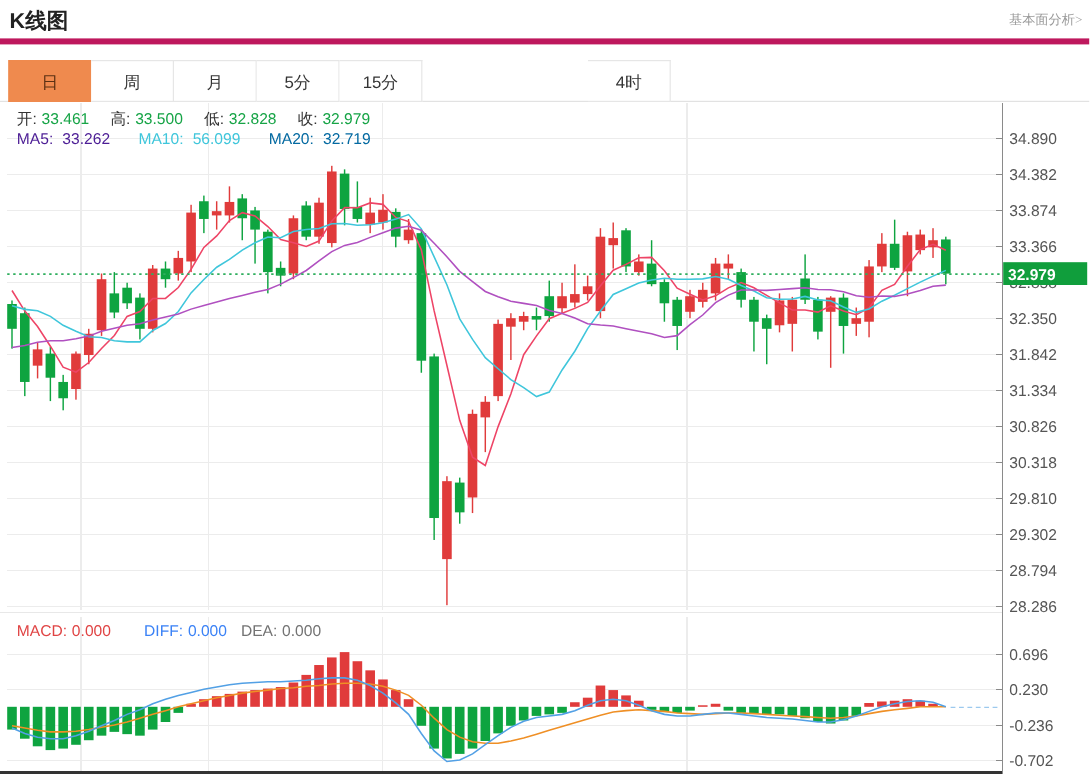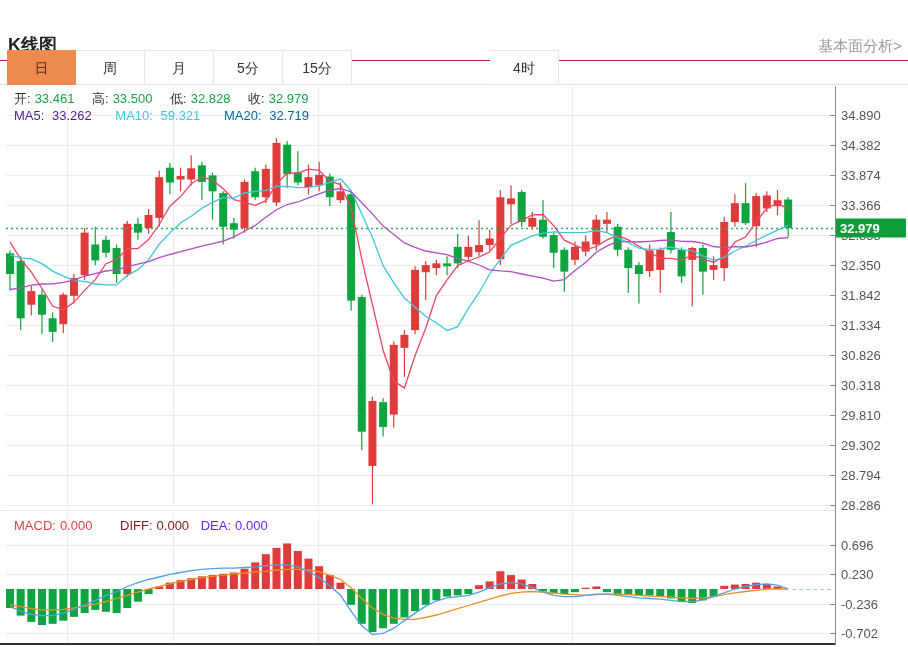--- a/index.html
+++ b/index.html
@@ -1,19 +1,19 @@
 <!DOCTYPE html>
 <html><head>
 <meta charset="utf-8">
 <style>
   html,body{margin:0;padding:0;background:#fff;}
   .page{position:relative;width:908px;height:647px;font-family:"Liberation Sans",sans-serif;background:#fff;overflow:hidden;}
-  .header{position:absolute;left:0;top:0;width:908px;height:32px;border-bottom:1px solid #be185d;margin-top:28px;}
+  .header{position:absolute;left:0;top:0;width:908px;height:32px;border-bottom:5px solid #be185d;}
   .title{position:absolute;left:8px;top:5px;font-size:18px;font-weight:bold;color:#222;}
-  .fund-link{position:absolute;right:6px;top:9px;font-size:15px;color:#999;text-decoration:none;cursor:pointer;}
+  .fund-link{position:absolute;right:6px;top:9px;font-size:11px;color:#999;text-decoration:none;cursor:pointer;font-family:Liberation Serif, serif;}
   .tabbar{position:absolute;left:0px;top:50px;width:908px;height:35px;border-bottom:1px solid #e2e2e2;box-sizing:border-box;}
   .tab{position:absolute;top:0;height:35px;line-height:35px;width:69px;text-align:center;font-size:14px;color:#333;
        border:1px solid #e6e6e6;border-left:none;box-sizing:border-box;background:#fff;cursor:pointer;}
   .tab.first{border-left:1px solid #e6e6e6;}
   .tab.active{background:#ef8a4e;border-color:#ef8a4e;color:#5b3013;}
   .legend-row{position:absolute;font-size:13px;white-space:nowrap;z-index:5;text-align:right;}
   .legend-row span{margin-right:4px;}
   .lab{color:#333;}
   .grn{color:#16a446;}
   #chart-svg{position:absolute;left:0;top:0;z-index:1;}
@@ -351,27 +351,27 @@
     <span class="lab">开:</span><span class="grn" style="margin-right:14px;">33.461</span>
     <span class="lab">高:</span><span class="grn" style="margin-right:14px;">33.500</span>
     <span class="lab">低:</span><span class="grn" style="margin-right:14px;">32.828</span>
     <span class="lab">收:</span><span class="grn">32.979</span>
   </div>
 
   <div class="legend-row" style="left:14px;top:108px;">
     <span style="color:#4c1d95;margin-right:16px;">
       <span>MA5:</span> <span>33.262</span></span>
     <span style="color:#3fc6db;margin-right:16px;">
-      <span>MA10:</span> <span>59.321</span></span>
+      <span>MA10:</span> <span>56.099</span></span>
     <span style="color:#0369a1;">
       <span>MA20:</span> <span>32.719</span></span>
   </div>
 
   <div class="legend-row" style="left:14px;top:518px;">
     <span style="color:#e04444;margin-right:20px;">
       <span>MACD:</span><span>0.000</span></span>
-    <span style="color:#7f1d1d;">
+    <span style="color:#3b82f6;">
       <span>DIFF:</span><span>0.000</span></span>
-    <span style="color:#6d28d9;">
+    <span style="color:#737373;">
       <span>DEA:</span><span>0.000</span></span>
   </div>
 
 </div>
 
 </body></html>

